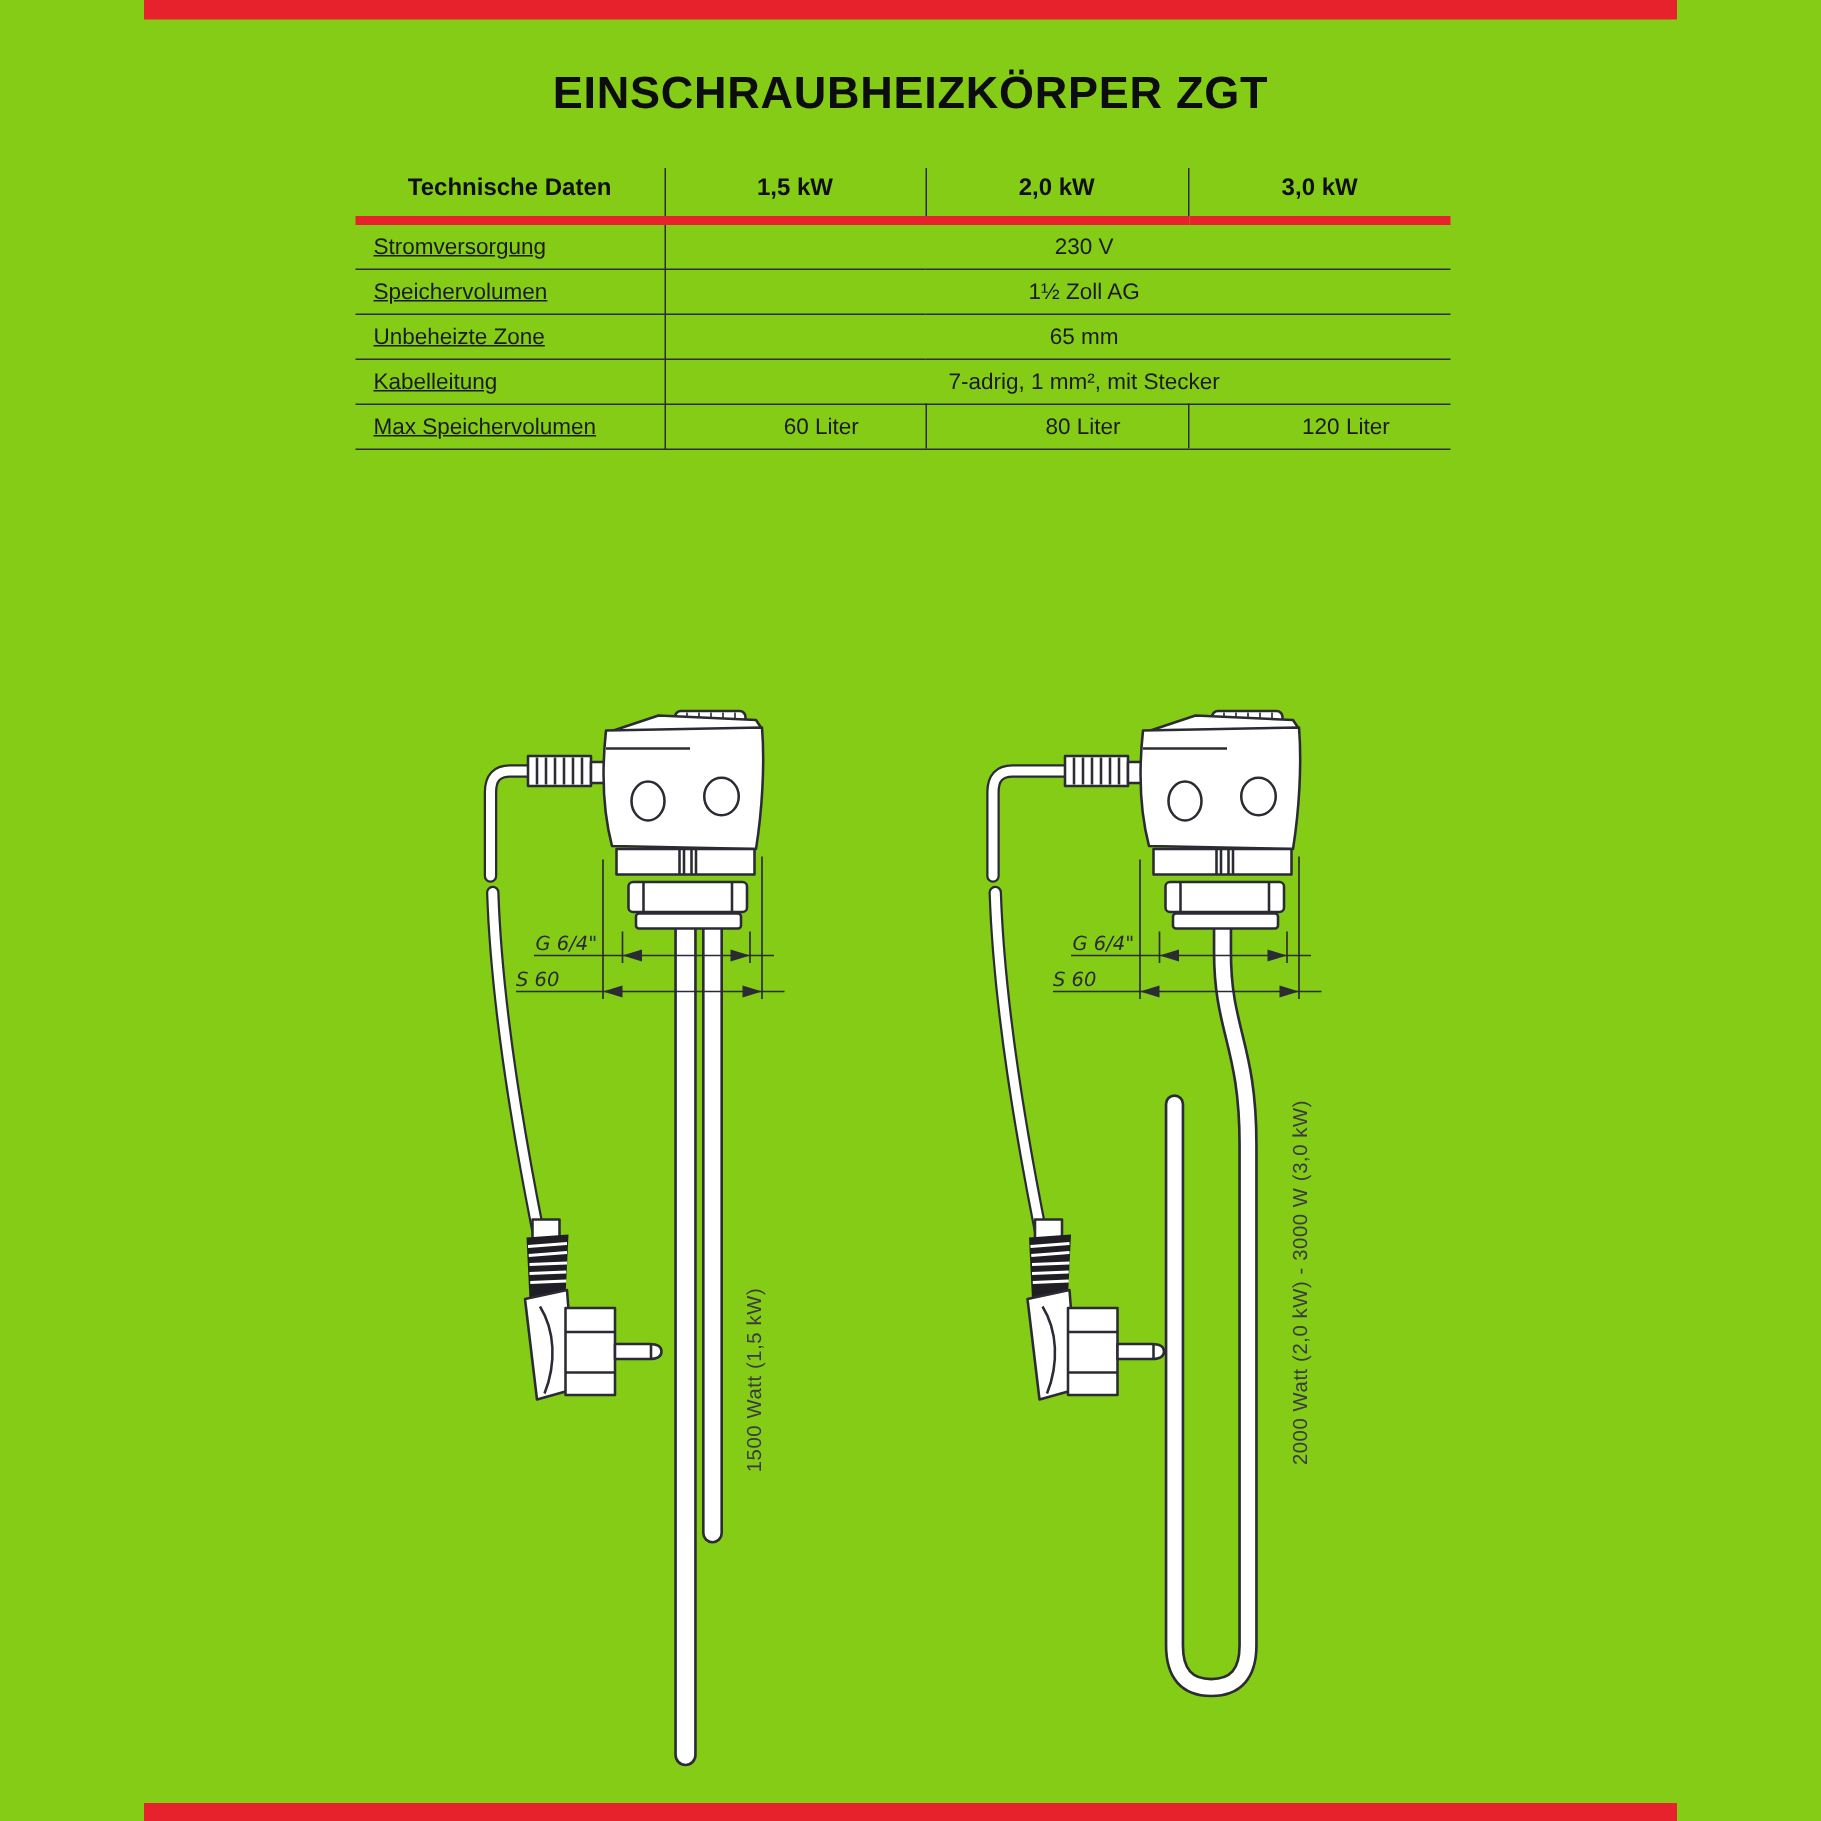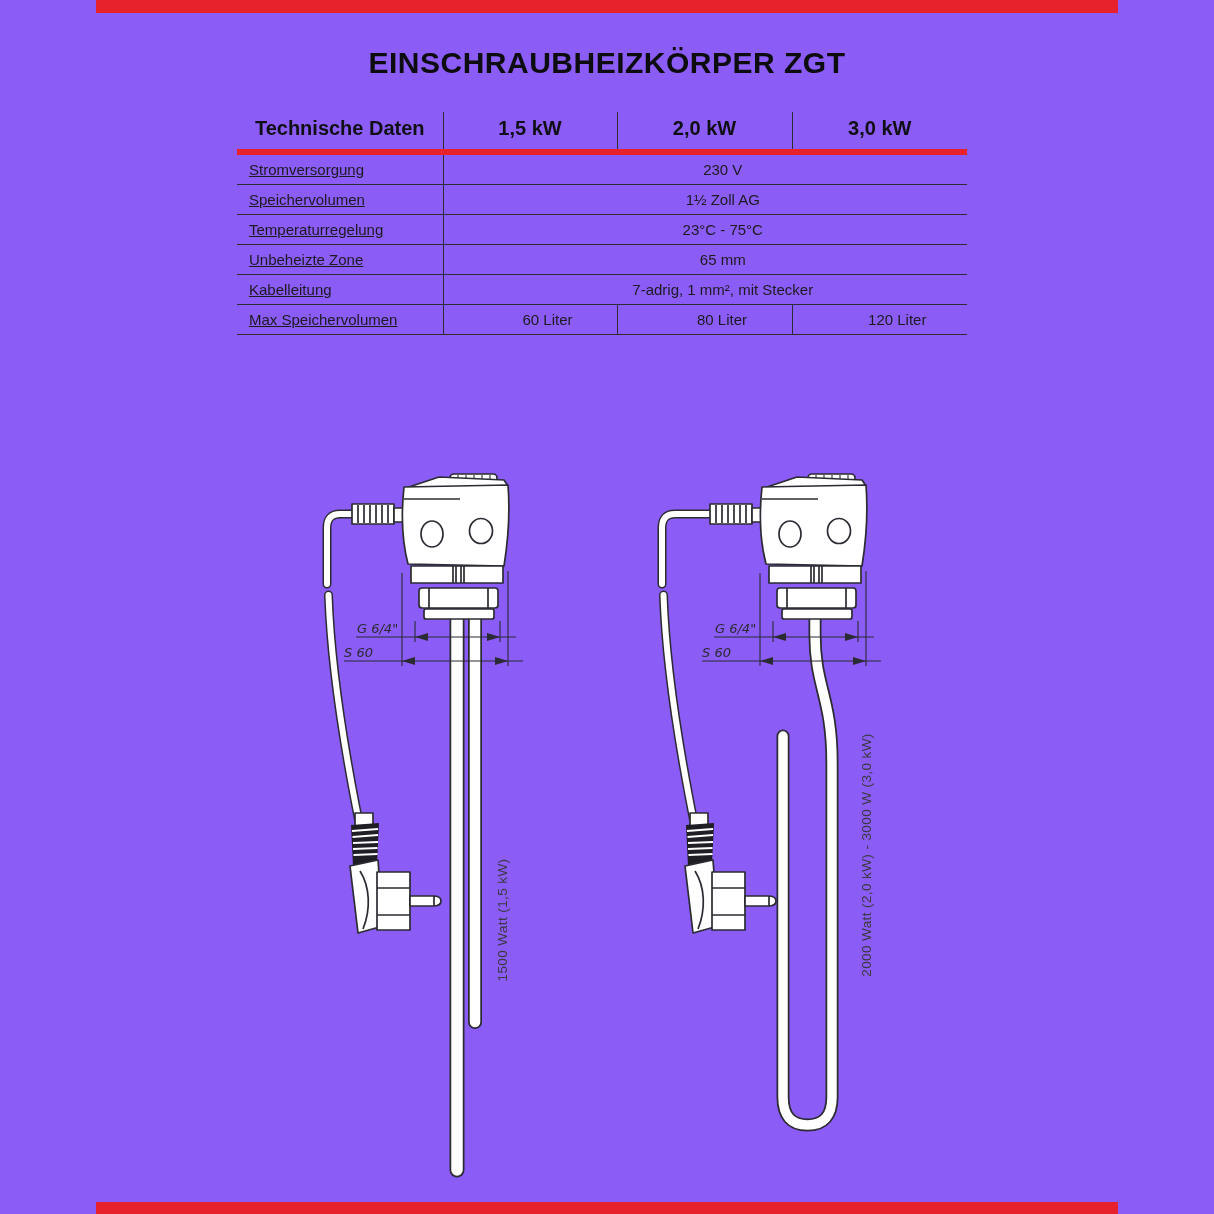--- a/index.html
+++ b/index.html
@@ -1,29 +1,29 @@
 <!DOCTYPE html>
 <html style="--red: #e8222c; --ink: #2b2b33;"><head>
 <meta charset="utf-8">
 <style>
   :root { --red:#e8222c; --ink:#2b2b33; }
   html,body{margin:0;padding:0;background:#ffffff;}
   body{width:1214px;height:1214px;font-family:"Liberation Sans",sans-serif;}
-  .page{position:relative;width:1214px;height:1214px;background:#8b5cf6;overflow:hidden;}
+  .page{position:relative;width:1214px;height:1214px;background:#84cc16;overflow:hidden;}
 
   .bar{position:absolute;left:96px;width:1022px;background:var(--red);}
   .bar-top{top:0;height:13px;}
   .bar-bottom{bottom:0;height:12px;}
 
   .title{position:absolute;top:46px;left:0;width:100%;text-align:center;
          font-size:30px;font-weight:700;color:#0d0d10;letter-spacing:.5px;}
 
   table.spec{position:absolute;left:237px;top:112px;width:730px;
              border-collapse:collapse;table-layout:fixed;}
-  .spec th{font-size:20px;font-weight:700;color:#101014;text-align:center;
+  .spec th{font-size:16px;font-weight:700;color:#101014;text-align:center;
            padding:5px 0 9px 0;border-bottom:6px solid var(--red);}
   .spec th + th{border-left:1.6px solid #2c2c31;}
   .spec td{height:27px;font-size:15px;color:#1b1b20;
            border-bottom:1.6px solid #2c2c31;vertical-align:middle;}
   .spec td.lbl{text-align:left;padding-left:12px;border-right:1.6px solid #2c2c31;text-decoration:underline;}
   .spec td.val{text-align:center;padding-left:36px;}
   .spec td.val.sep{border-left:1.6px solid #2c2c31;}
 
   .drawings{position:absolute;left:300px;top:465px;}
   .dk{stroke:var(--ink);fill:none;stroke-width:1.7;stroke-linejoin:round;}
@@ -61,24 +61,20 @@
       </tr>
     </thead>
     <tbody>
         <tr>
           <td class="lbl">Stromversorgung</td>
           <td class="val" colspan="3">230 V</td>
         </tr>
         <tr>
           <td class="lbl">Speichervolumen</td>
           <td class="val" colspan="3">1½ Zoll AG</td>
-        </tr>
-        <tr>
-          <td class="lbl">Temperaturregelung</td>
-          <td class="val" colspan="3">23°C - 75°C</td>
         </tr>
         <tr>
           <td class="lbl">Unbeheizte Zone</td>
           <td class="val" colspan="3">65 mm</td>
         </tr>
         <tr>
           <td class="lbl">Kabelleitung</td>
           <td class="val" colspan="3">7-adrig, 1 mm², mit Stecker</td>
         </tr>
         <tr>

